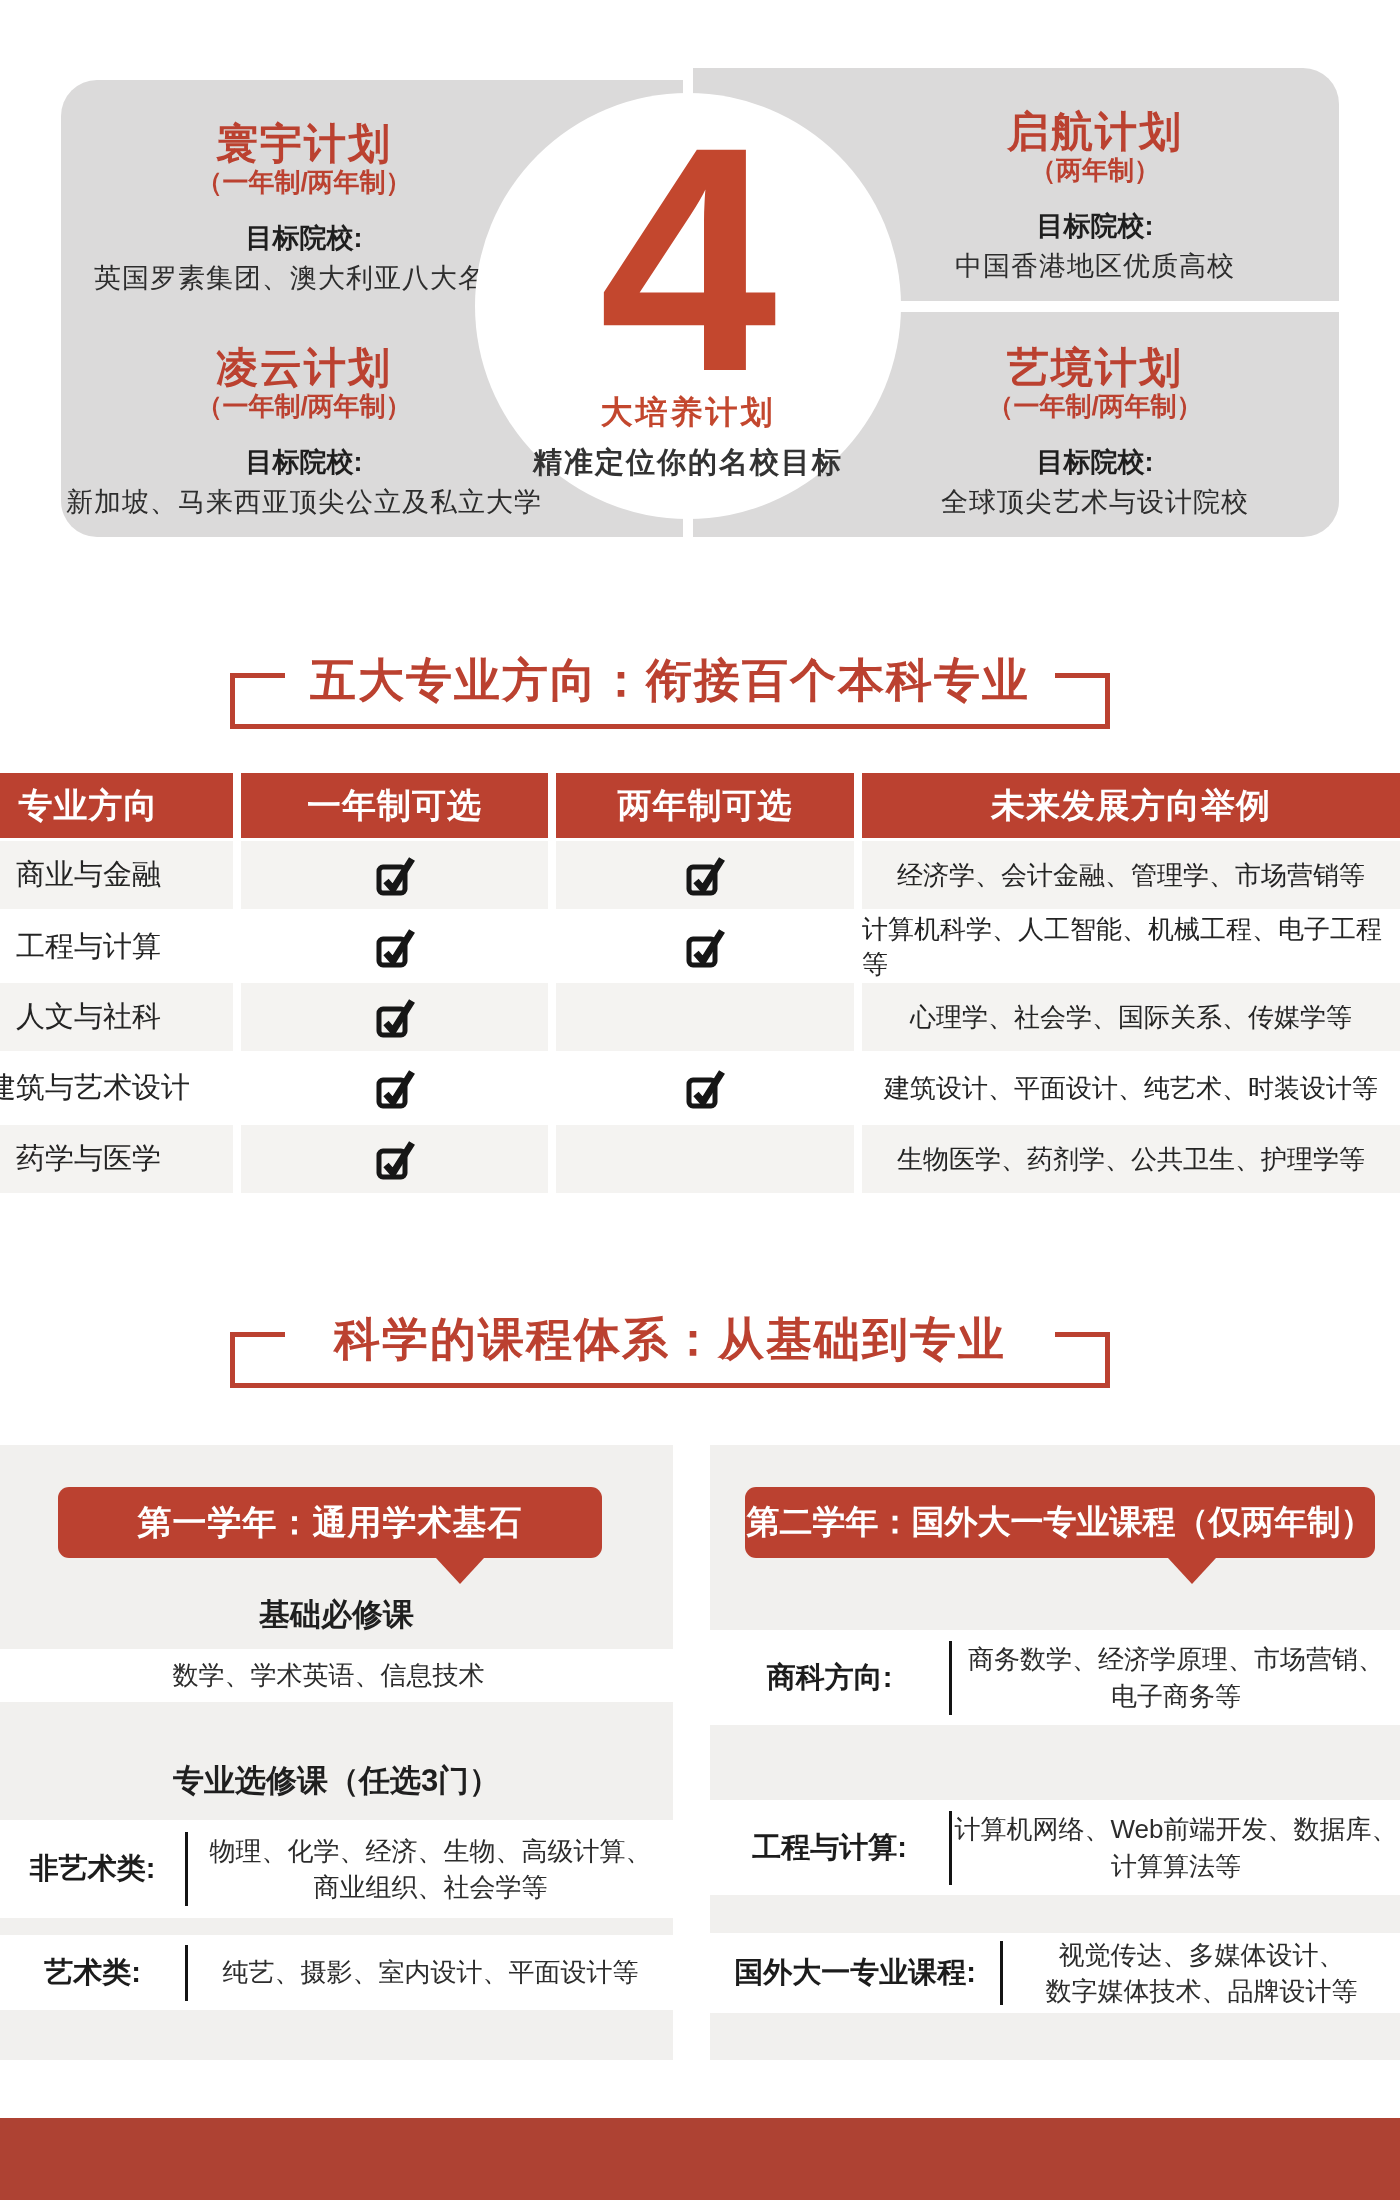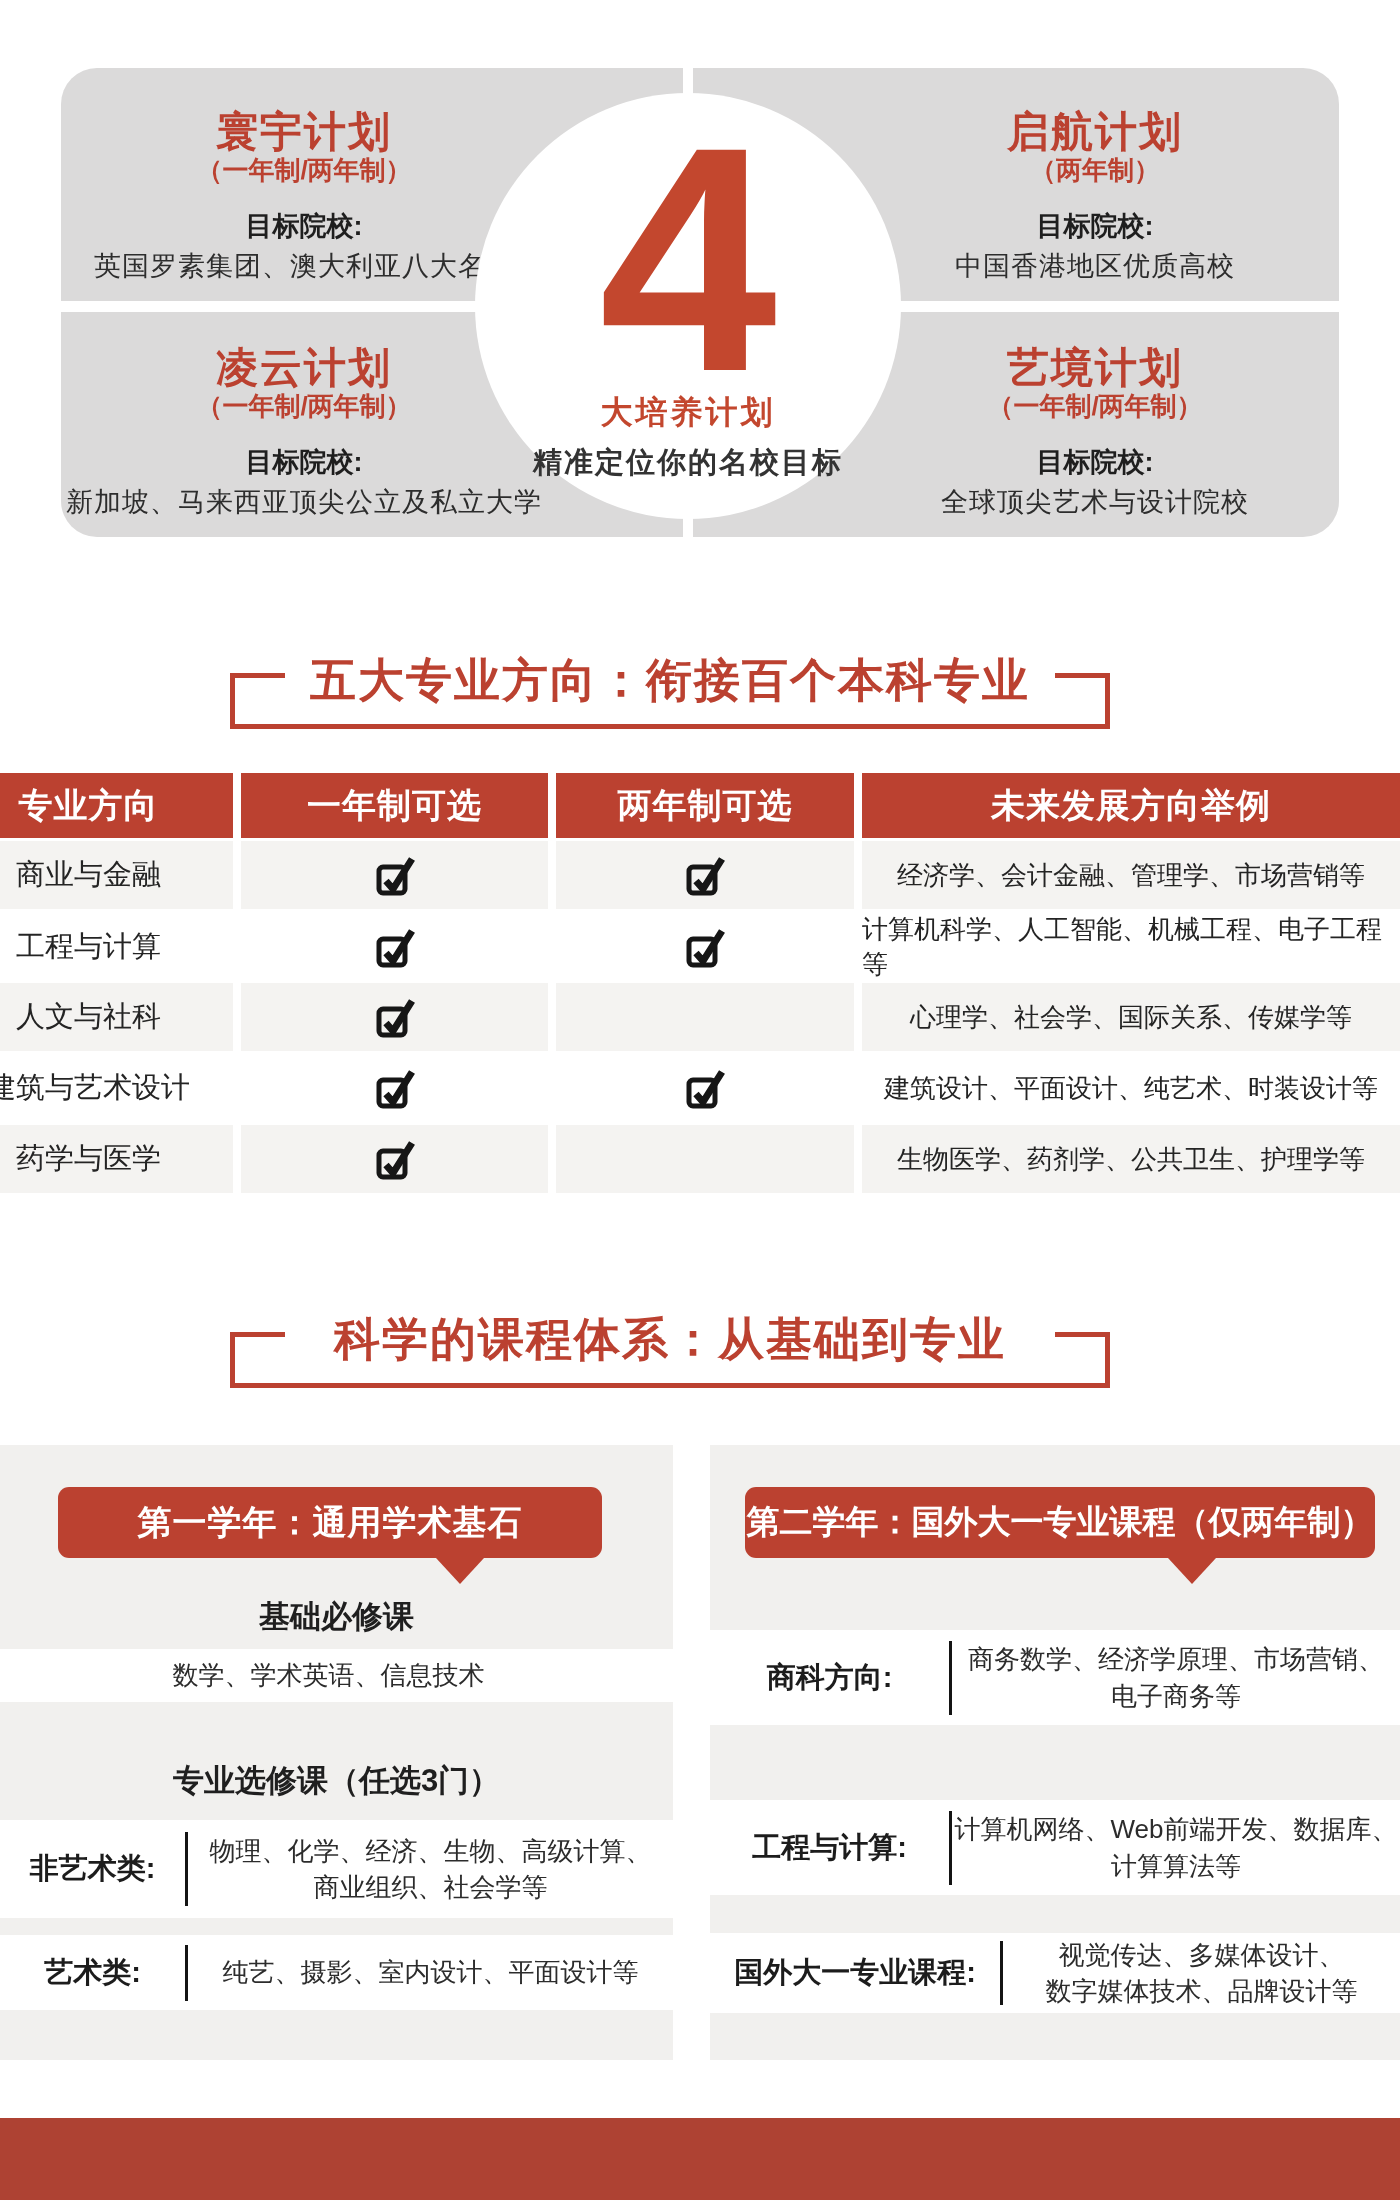--- a/index.html
+++ b/index.html
@@ -2,21 +2,21 @@
 <html><head>
 <meta charset="utf-8">
 <style>
   html,body{margin:0;padding:0;background:#ffffff;}
   .page{position:relative;width:1400px;height:2200px;background:#ffffff;overflow:hidden;
         font-family:"Liberation Sans",sans-serif;color:#2d2d2d;}
 
   
   .quads{position:absolute;left:61px;top:68px;width:1278px;height:469px;}
   .quad{position:absolute;background:#dbdada;overflow:hidden;}
-  .q-tl{left:0;top:0;width:622px;height:233px;border-radius:36px 0 0 0;}
+  .q-tl{left:0;top:12px;width:622px;height:233px;border-radius:36px 0 0 0;}
   .q-tr{left:632px;top:0;width:646px;height:233px;border-radius:0 36px 0 0;}
   .q-bl{left:0;top:244px;width:622px;height:225px;border-radius:0 0 0 36px;}
   .q-br{left:632px;top:244px;width:646px;height:225px;border-radius:0 0 36px 0;}
   .qc{display:flex;flex-direction:column;align-items:center;text-align:center;height:100%;}
   .q-tl .qc,.q-bl .qc{transform:translateX(-68px);}
   .q-tr .qc,.q-br .qc{transform:translateX(79px);}
   .q-tl .qc,.q-tr .qc{padding-top:40px;}
   .q-bl .qc,.q-br .qc{padding-top:32px;}
   .q-title{font-size:42px;font-weight:bold;color:#bb4130;line-height:1.12;letter-spacing:2px;}
   .q-sub{font-size:26px;font-weight:bold;color:#bb4130;line-height:1.2;}
@@ -235,21 +235,21 @@
   <div class="frame" id="frame2">
     <h2>科学的课程体系：从基础到专业</h2>
   </div>
 
   <section class="panel p-left">
     <div class="band" style="top:204px;height:53px;"></div>
     <div class="band" style="top:375px;height:98px;"></div>
     <div class="band" style="top:490px;height:75px;"></div>
 
     <div class="badge">第一学年：通用学术基石</div>
-    <div class="p-h" style="top:156px;">基础必修课</div>
+    <div class="p-h" style="top:156px;font-family:Liberation Mono, monospace;">基础必修课</div>
     <div class="p-t" style="top:217px;">数学、学术英语、信息技术</div>
     <div class="p-h" style="top:320px;">专业选修课（任选3门）</div>
 
     <div class="erow" style="top:375px;height:98px;">
       <div class="e-label" style="width:185px;">非艺术类:</div>
       <div class="e-div" style="height:74px;"></div>
       <div class="e-text">
         <div>物理、化学、经济、生物、高级计算、</div>
         <div>商业组织、社会学等</div>
       </div>

